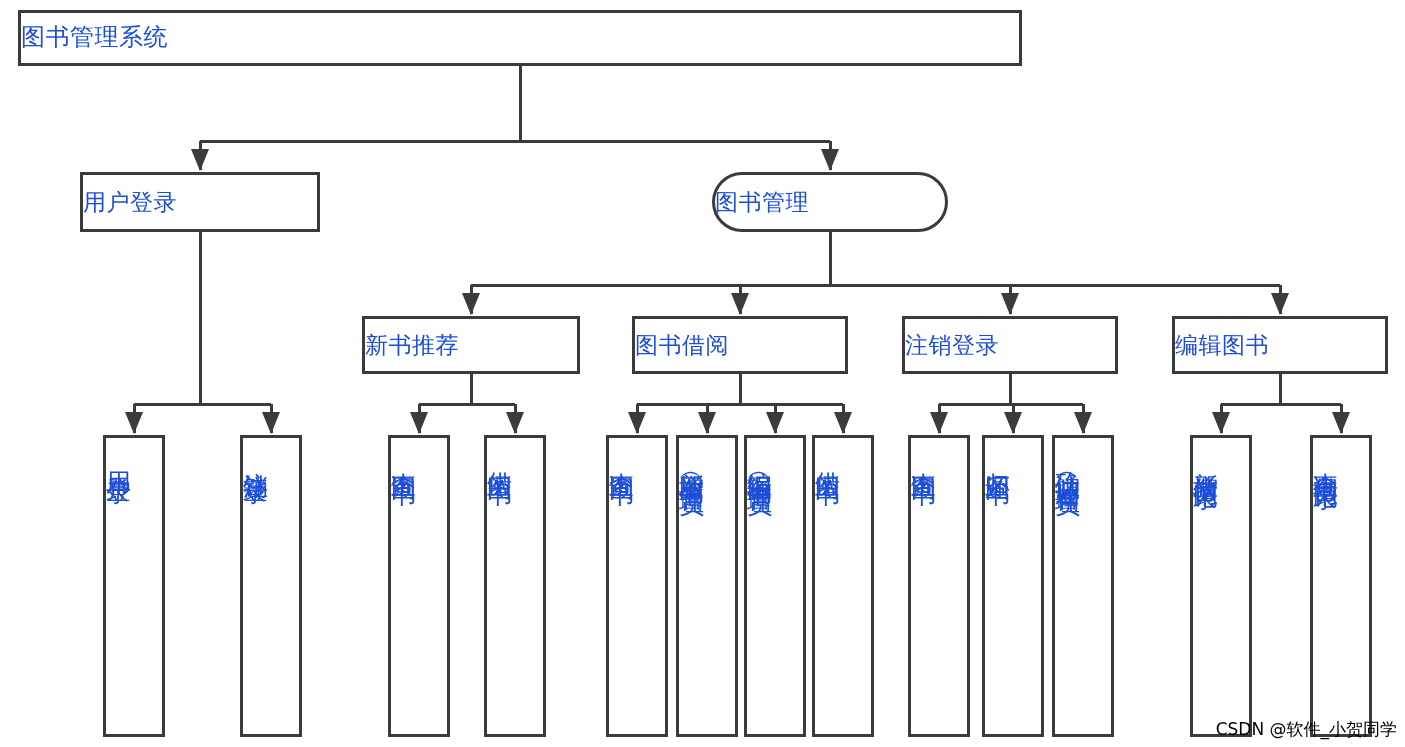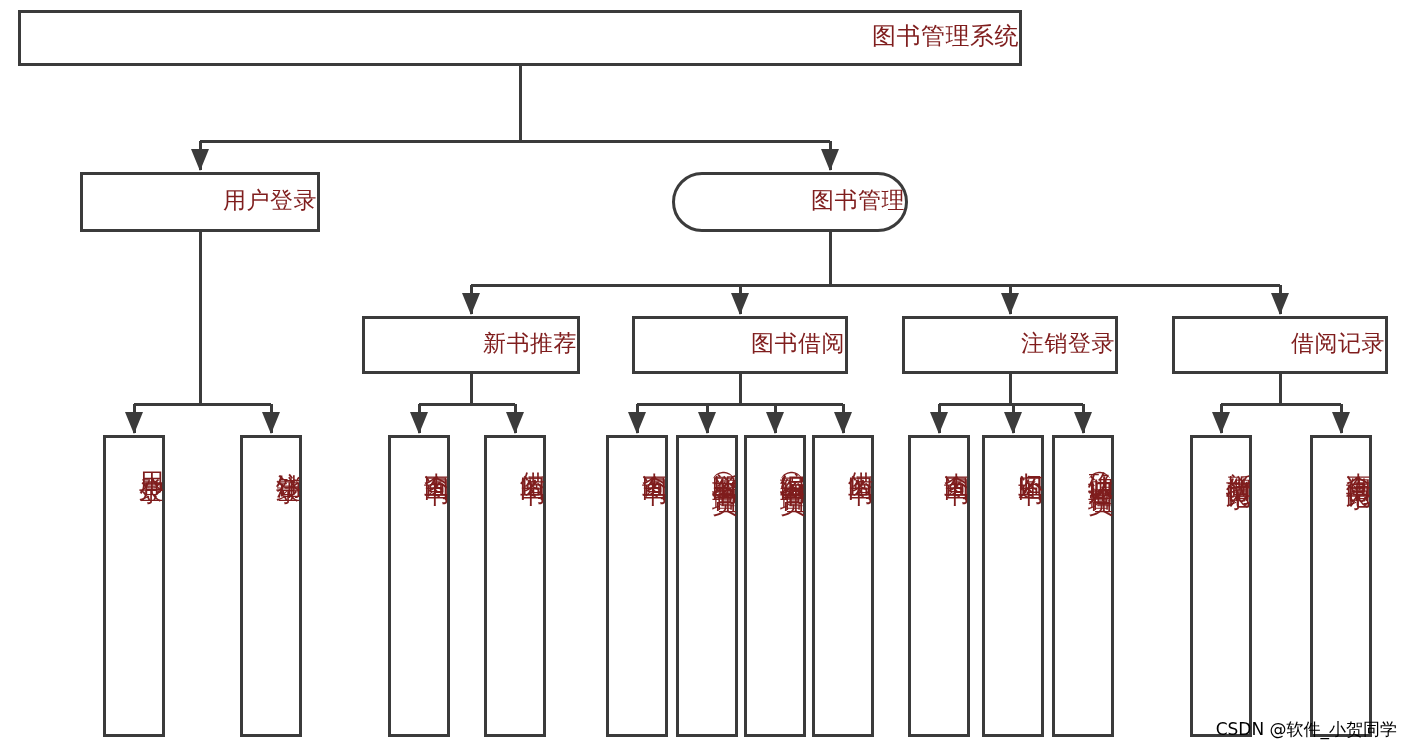--- a/index.html
+++ b/index.html
@@ -26,24 +26,23 @@
     height: 747px;
     pointer-events: none;
   }
   .node {
     position: absolute;
     box-sizing: border-box;
     background: #ffffff;
     border: 3px solid #3b3b3b;
     display: flex;
     align-items: center;
-    justify-content: flex-end;
-    color: #7f1d1d;
+    justify-content: flex-start;
+    color: #1d4ed8;
     z-index: 2;
-    font-family: Liberation Mono, monospace;
   }
   .node .lbl {
     display: block;
     text-align: center;
     line-height: 1.08;
     letter-spacing: 0.5px;
   }
   
   .node.horiz .lbl {
     font-size: 23px;
@@ -136,35 +135,35 @@
       <polygon points="1332,412 1350,412 1341,434" fill="#3b3b3b"></polygon>
     </svg>
 
   <div class="node root horiz" style="left:18px;top:10px;width:1004px;height:56px;">
     <span class="lbl">图书管理系统</span>
   </div>
 
   <div class="node horiz" style="left:80px;top:172px;width:240px;height:60px;">
     <span class="lbl">用户登录</span>
   </div>
-  <div class="node horiz" style="left:672px;top:172px;width:236px;height:60px;border-radius:30px;">
+  <div class="node horiz" style="left:712px;top:172px;width:236px;height:60px;border-radius:30px;">
     <span class="lbl">图书管理</span>
   </div>
 
   <div class="node horiz" style="left:362px;top:316px;width:218px;height:58px;">
     <span class="lbl">新书推荐</span>
   </div>
   <div class="node horiz" style="left:632px;top:316px;width:216px;height:58px;">
     <span class="lbl">图书借阅</span>
   </div>
   <div class="node horiz" style="left:902px;top:316px;width:216px;height:58px;">
     <span class="lbl">注销登录</span>
   </div>
   <div class="node horiz" style="left:1172px;top:316px;width:216px;height:58px;">
-    <span class="lbl">借阅记录</span>
+    <span class="lbl">编辑图书</span>
   </div>
 
   <div class="node vert" style="left:103px;top:435px;width:62px;height:302px;">
     <span class="lbl">用户登录</span>
   </div>
   <div class="node vert" style="left:240px;top:435px;width:62px;height:302px;">
     <span class="lbl">注销登录</span>
   </div>
 
   <div class="node vert" style="left:388px;top:435px;width:62px;height:302px;">

